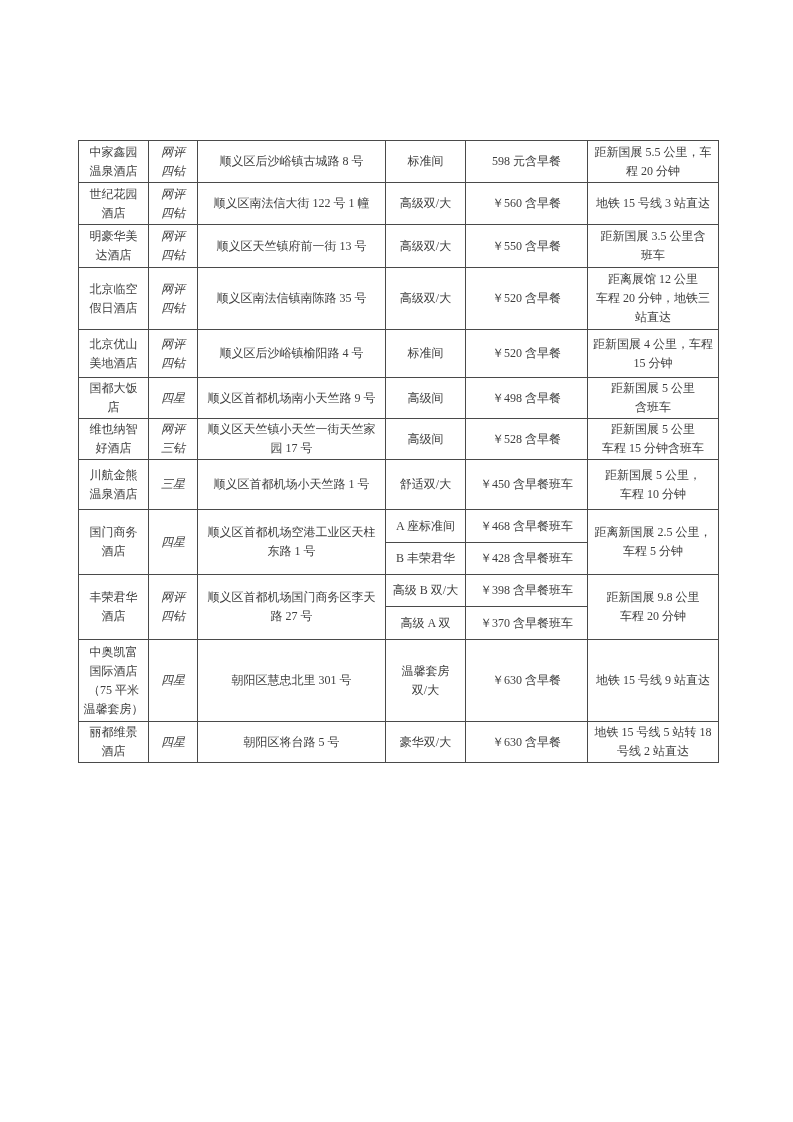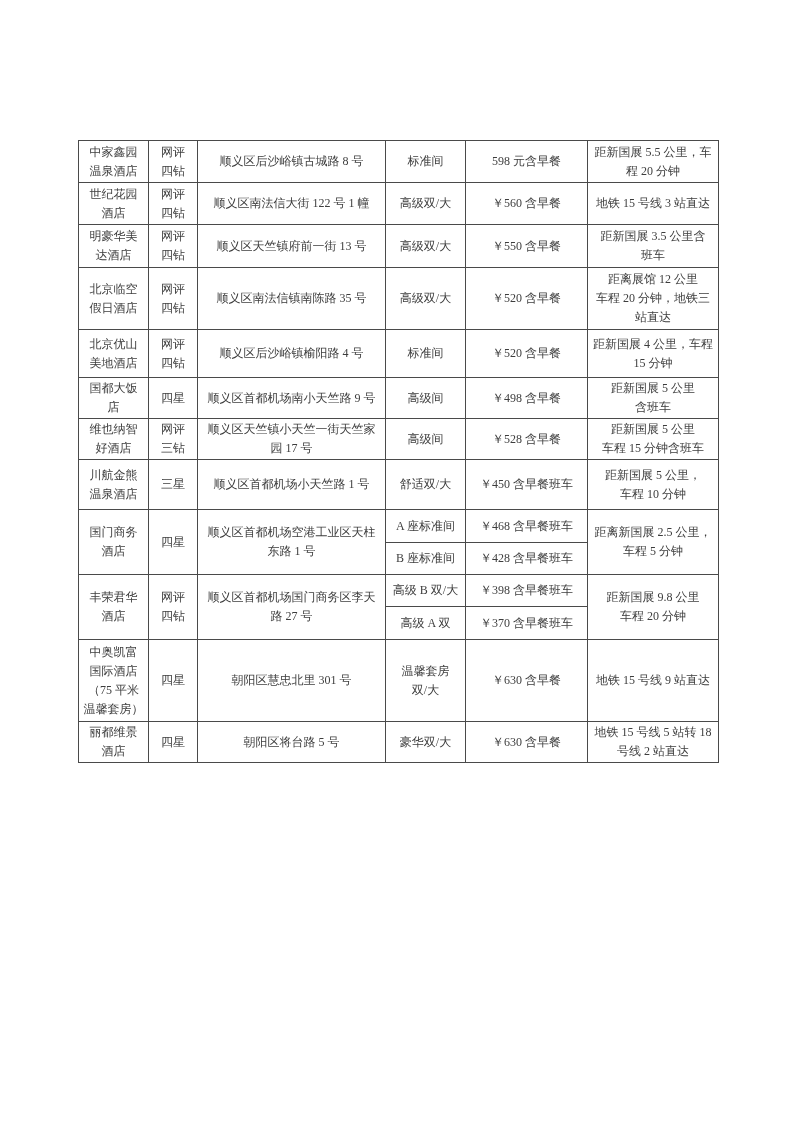--- a/index.html
+++ b/index.html
@@ -29,21 +29,21 @@
     text-align: center;
     vertical-align: middle;
     font-size: 12px;
     line-height: 19px;
     color: #3d3d3d;
     padding: 1px 3px;
     white-space: pre-line;
     overflow: hidden;
   }
   td.c-name   { padding: 1px 7px; }
-  td.c-rating { padding: 1px 5px; }
+  td.c-rating { padding: 1px 5px; font-style: italic; }
 </style>
 </head>
 <body>
 
 <div class="page">
   <table class="hotel-table">
     <colgroup>
       <col style="width:70px">
       <col style="width:49px">
       <col style="width:188px">
@@ -153,21 +153,21 @@
 酒店</td>
         <td class="c-rating" rowspan="2">四星</td>
         <td class="c-address" rowspan="2">顺义区首都机场空港工业区天柱
 东路 1 号</td>
         <td class="c-room">A 座标准间</td>
         <td class="c-price">￥468 含早餐班车</td>
         <td class="c-transport" rowspan="2">距离新国展 2.5 公里，
 车程 5 分钟</td>
       </tr>
       <tr style="height:32px">
-        <td class="c-room">B 座标准间</td>
+        <td class="c-room">B 丰荣君华</td>
         <td class="c-price">￥428 含早餐班车</td>
       </tr>
 
       <tr style="height:32px">
         <td class="c-name" rowspan="2">丰荣君华
 酒店</td>
         <td class="c-rating" rowspan="2">网评
 四钻</td>
         <td class="c-address" rowspan="2">顺义区首都机场国门商务区李天
 路 27 号</td>

